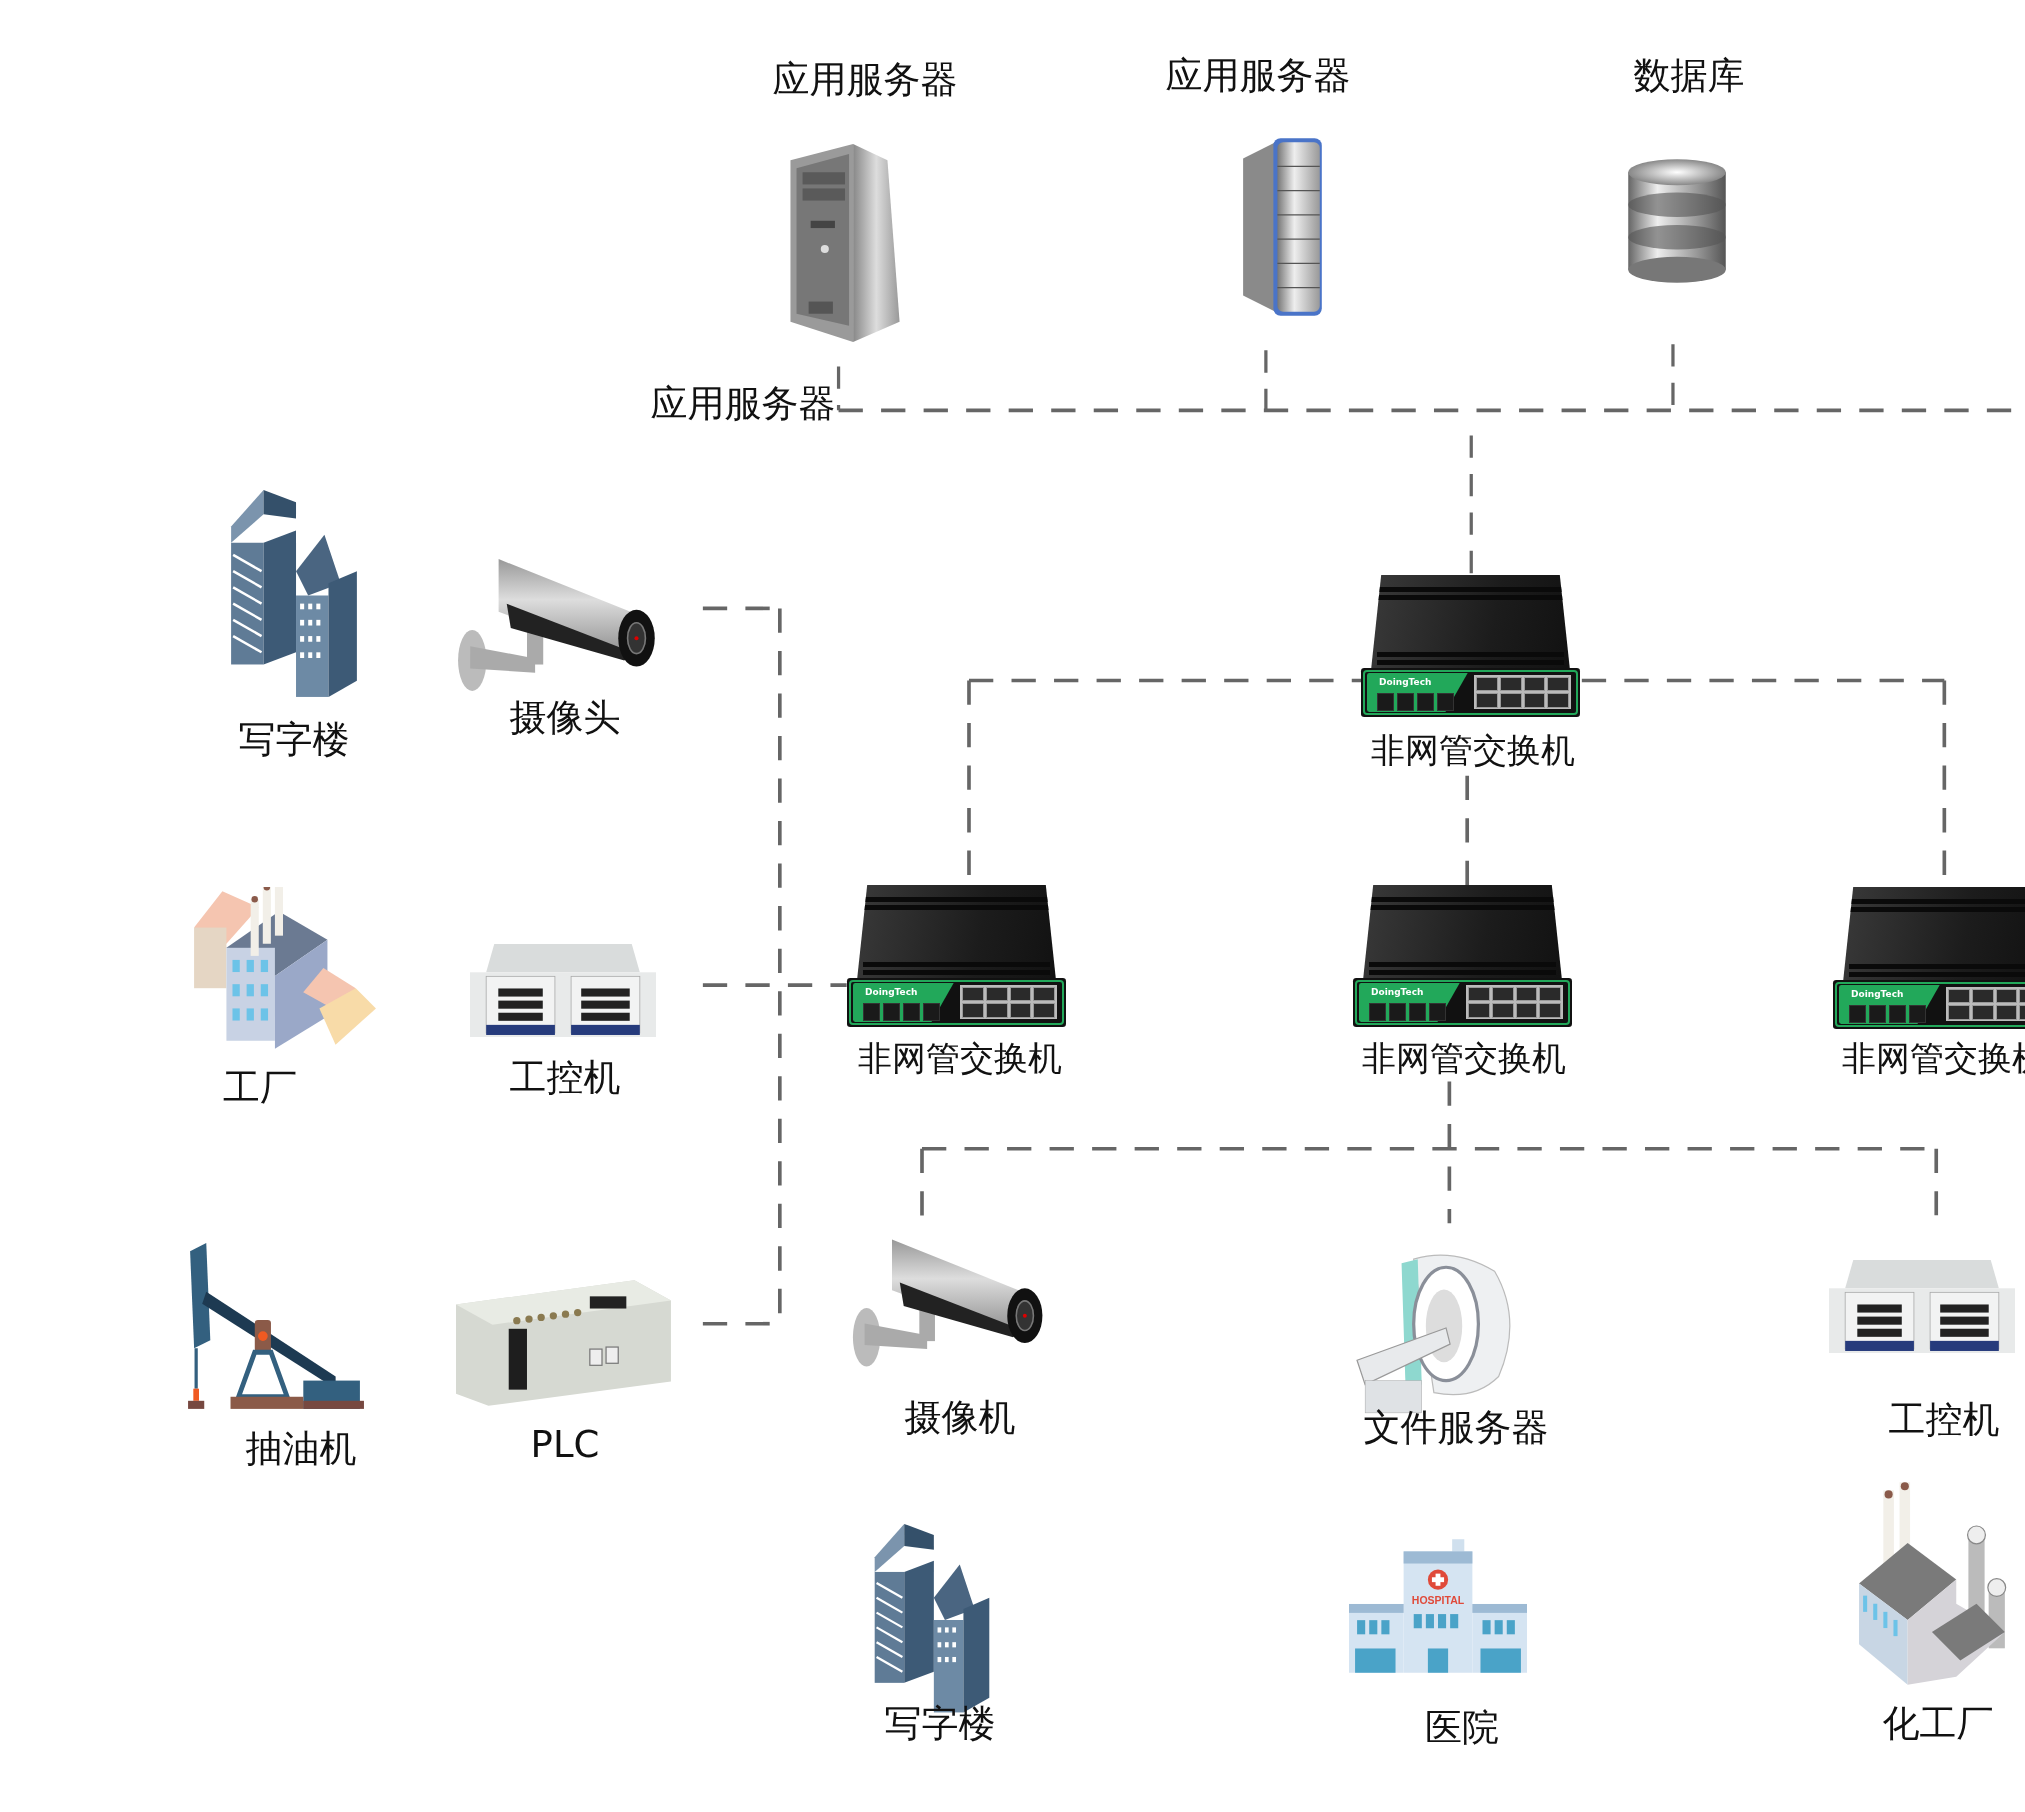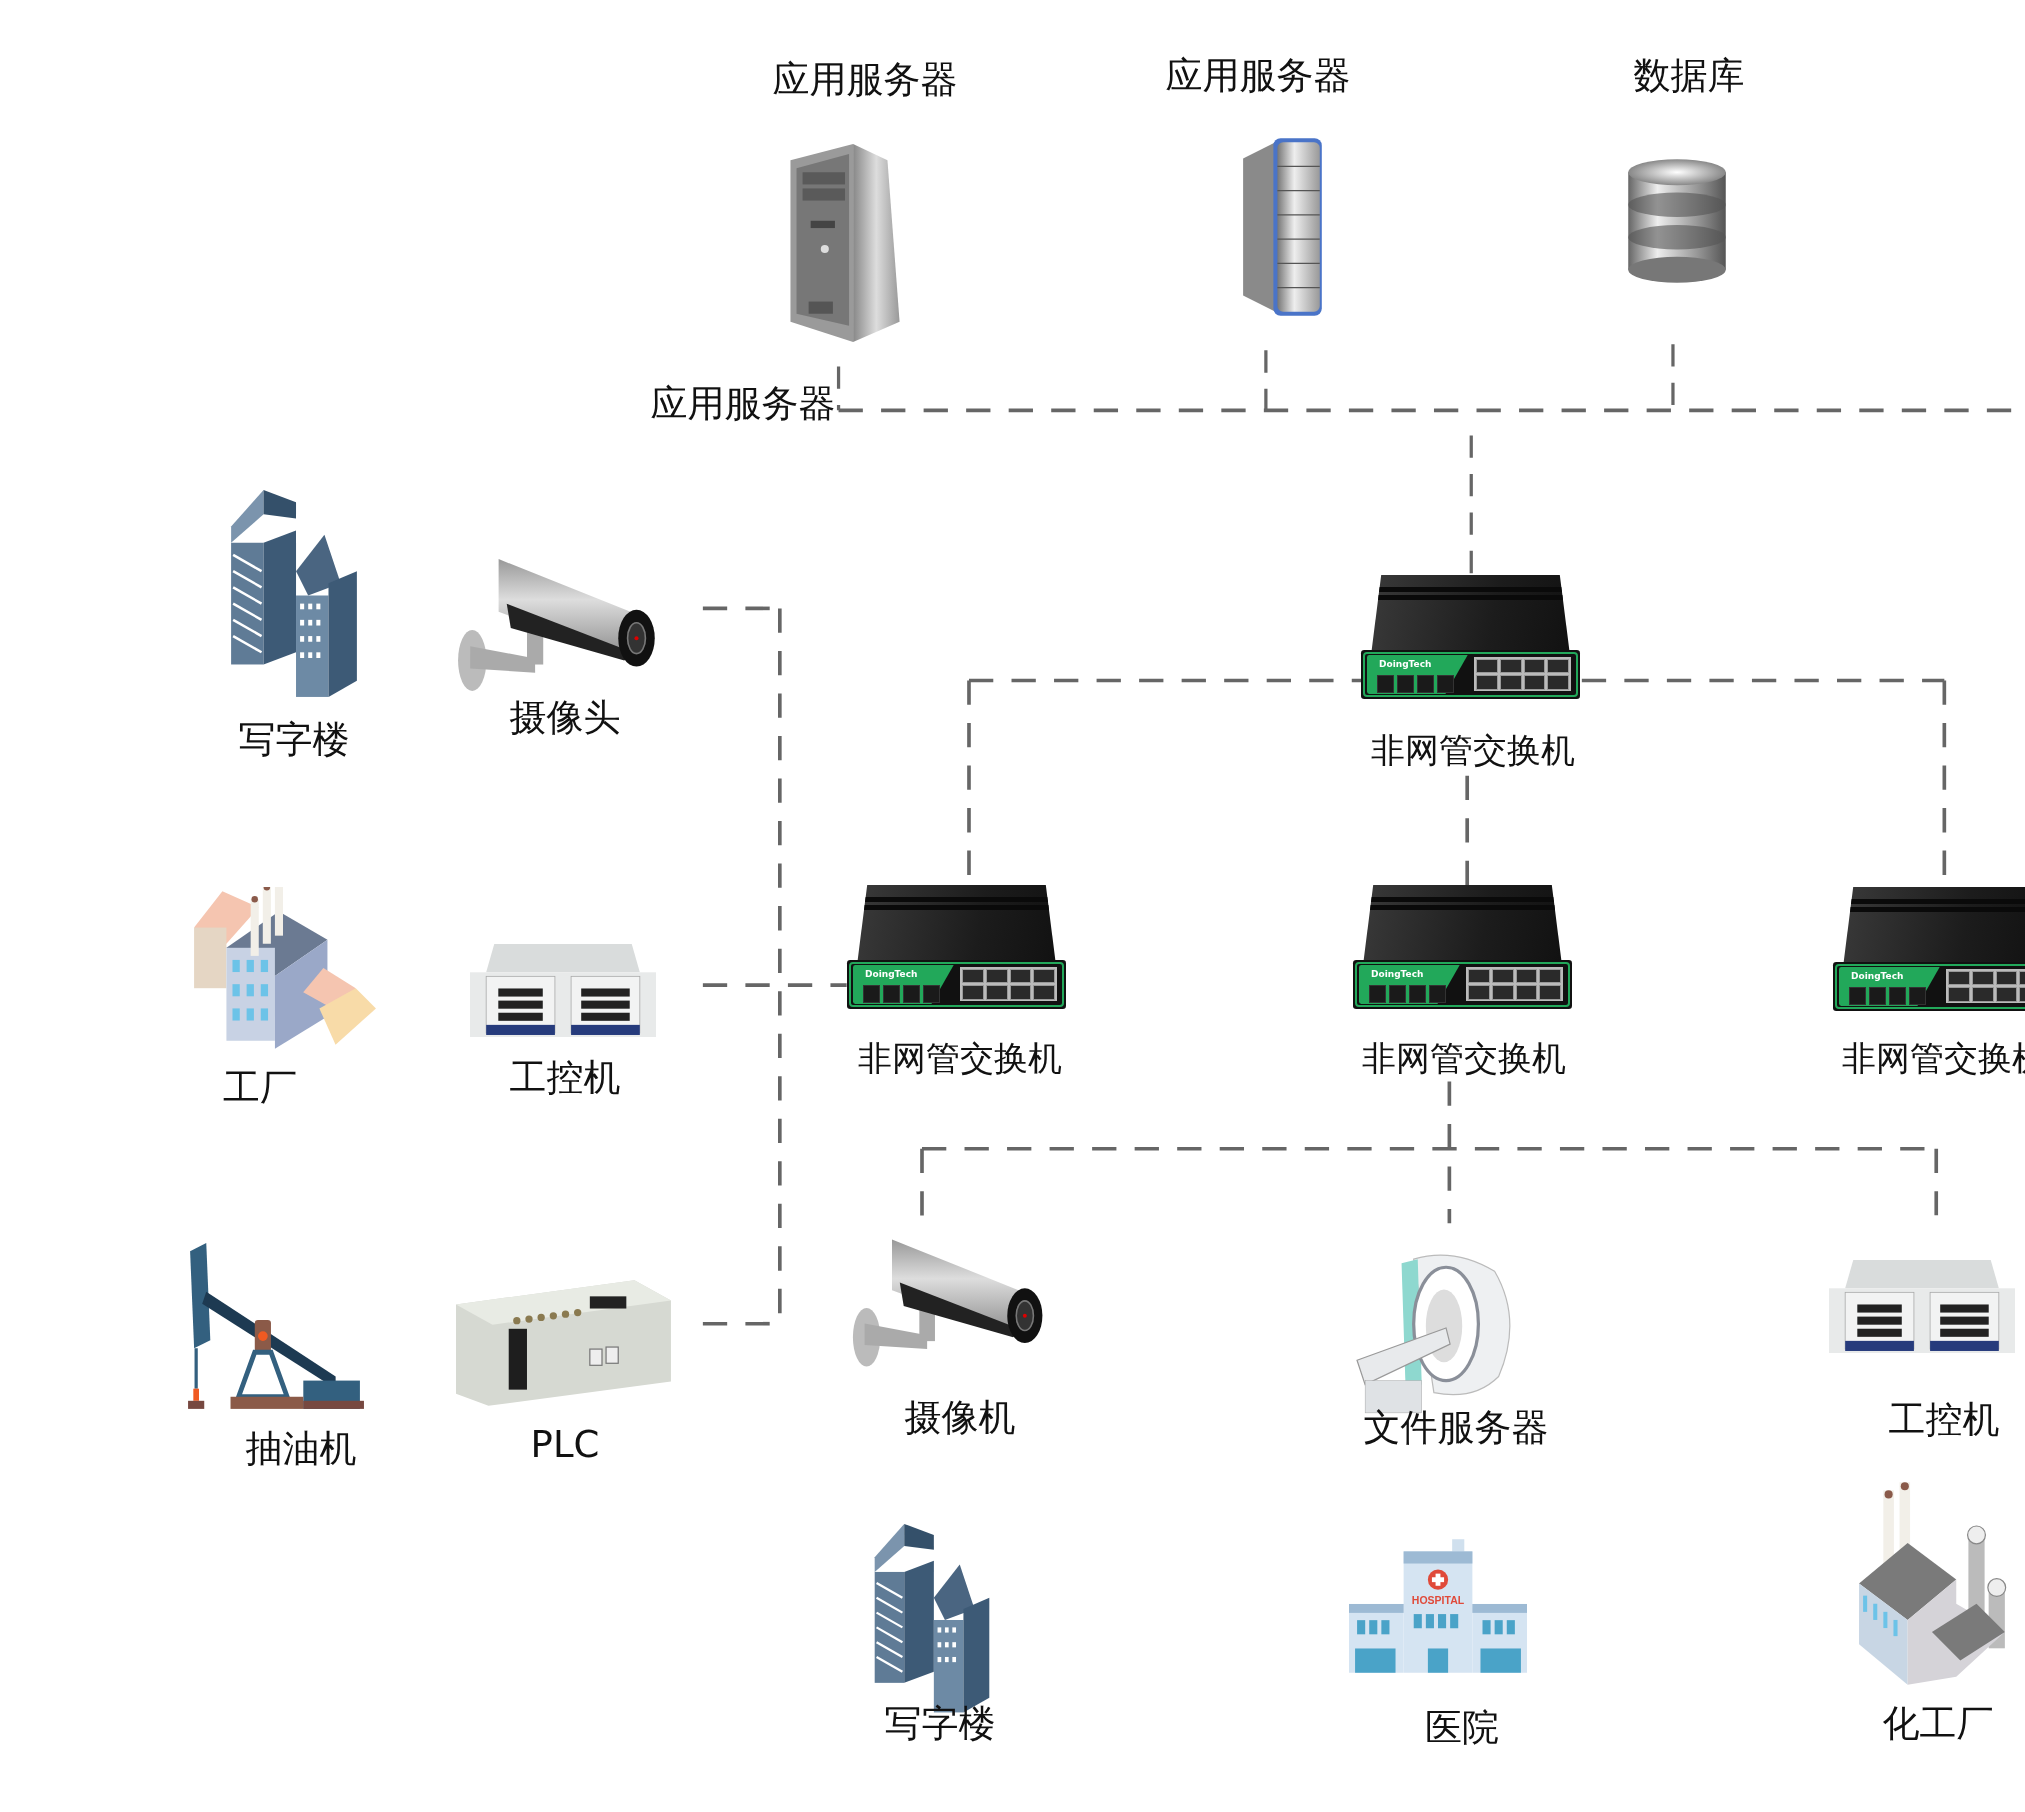--- a/index.html
+++ b/index.html
@@ -4,21 +4,21 @@
 <style>
   html, body { margin:0; padding:0; background:#ffffff; }
   body { width:2791px; height:1813px; position:relative; overflow:hidden; font-family:"DejaVu Sans","Liberation Sans",sans-serif; color:#111; }
   .lbl { position:absolute; font-size:37px; white-space:nowrap; transform:translateX(-50%); line-height:1; color:#111; }
   .lbl.sm { font-size:34px; }
   .node { position:absolute; }
   svg.lines { position:absolute; left:0; top:0; width:2791px; height:1813px; }
   .dash { stroke:#666666; stroke-width:9; stroke-dasharray:60 45; fill:none; }
   .dash-fine { stroke:#666666; stroke-width:8; stroke-dasharray:55 40; fill:none; }
   
-  .switch { position:absolute; width:219px; height:124px; }
+  .switch { position:absolute; width:219px; height:142px; }
   .sw-body { position:absolute; left:8px; right:8px; top:0; bottom:28px; background:linear-gradient(100deg,#3a3a3a,#1c1c1c 60%,#111); clip-path:polygon(6% 0,94% 0,100% 100%,0 100%); }
   .sw-groove { position:absolute; left:4%; right:4%; height:4.9px; background:#0a0a0a; }
   .sw-front { position:absolute; left:0; right:0; bottom:0; height:49px; background:#111; border-radius:3.2px; }
   .sw-green { position:absolute; left:5.7px; top:4.9px; width:101px; bottom:4.9px; background:#22a85a; clip-path:polygon(0 0,100% 0,78% 100%,0 100%); border-radius:2.4px 0 0 2.4px; }
   .sw-brand { position:absolute; left:18px; top:9px; font-size:9px; color:#fff; font-weight:bold; font-family:"DejaVu Sans",sans-serif; }
   .sw-ports { position:absolute; right:9px; top:7.3px; width:97px; height:34px; display:grid; grid-template-columns:repeat(4,1fr); grid-template-rows:1fr 1fr; gap:2px; background:#bbb; padding:1.6px; box-sizing:border-box; }
   .sw-port { background:#2a2a2a; border:1.2px solid #999; }
   .sw-sfp { position:absolute; left:16px; bottom:6.5px; width:77px; height:18px; display:flex; gap:2.4px; }
   .sw-sfp div { flex:1; background:#1a1a1a; border:1.2px solid #333; }
   .sw-border { position:absolute; inset:2.4px; border:2px solid #22a85a; border-radius:4px; pointer-events:none; }

